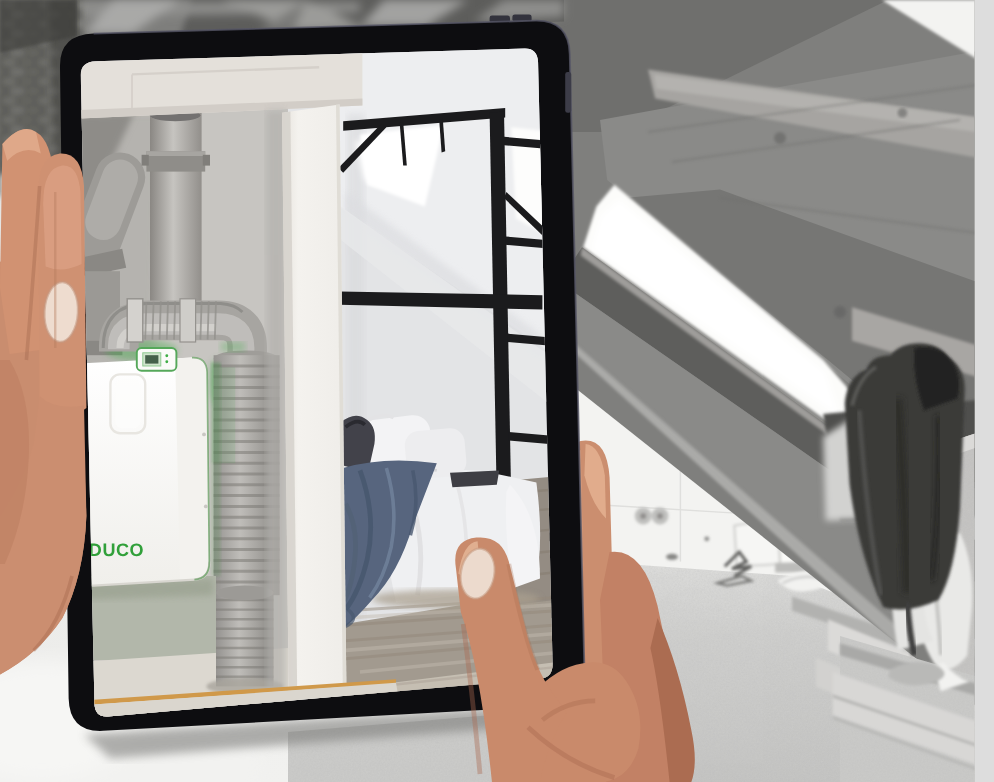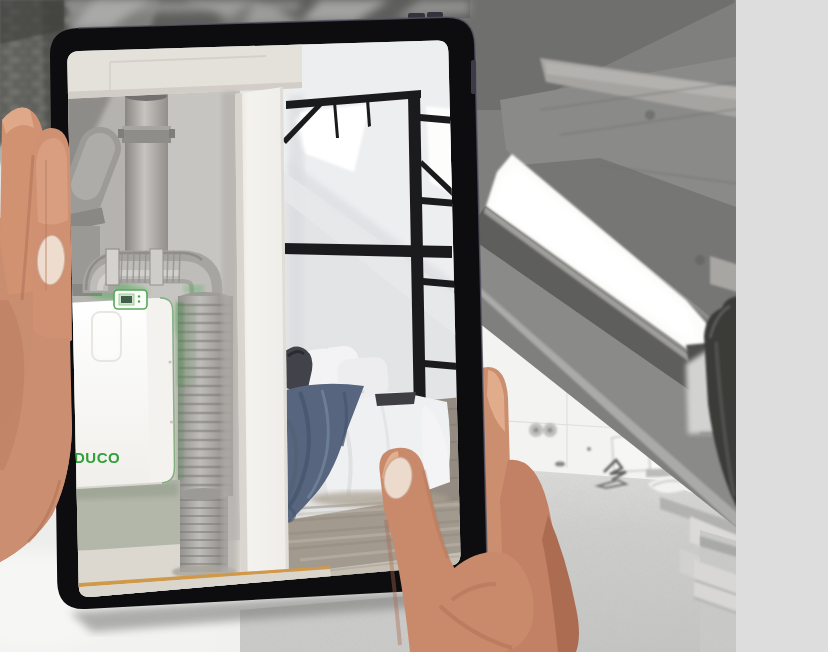--- a/index.html
+++ b/index.html
@@ -1,15 +1,15 @@
 <!DOCTYPE html>
 <html><head><meta charset="utf-8">
 <style>
 html,body{margin:0;padding:0;background:#ddd;font-family:"Liberation Sans",sans-serif;}
-#stage{position:relative;width:736px;height:652px;overflow:hidden;}
+#stage{position:relative;width:812px;height:652px;overflow:hidden;}
 </style></head>
 <body>
 <div id="stage">
 <svg width="828" height="652" viewBox="0 0 828 652">
 <defs>
   <filter id="b1">
           <feGaussianBlur stdDeviation="1.2"></feGaussianBlur>
         </filter>
   <filter id="b2">
           <feGaussianBlur stdDeviation="2.5"></feGaussianBlur>

